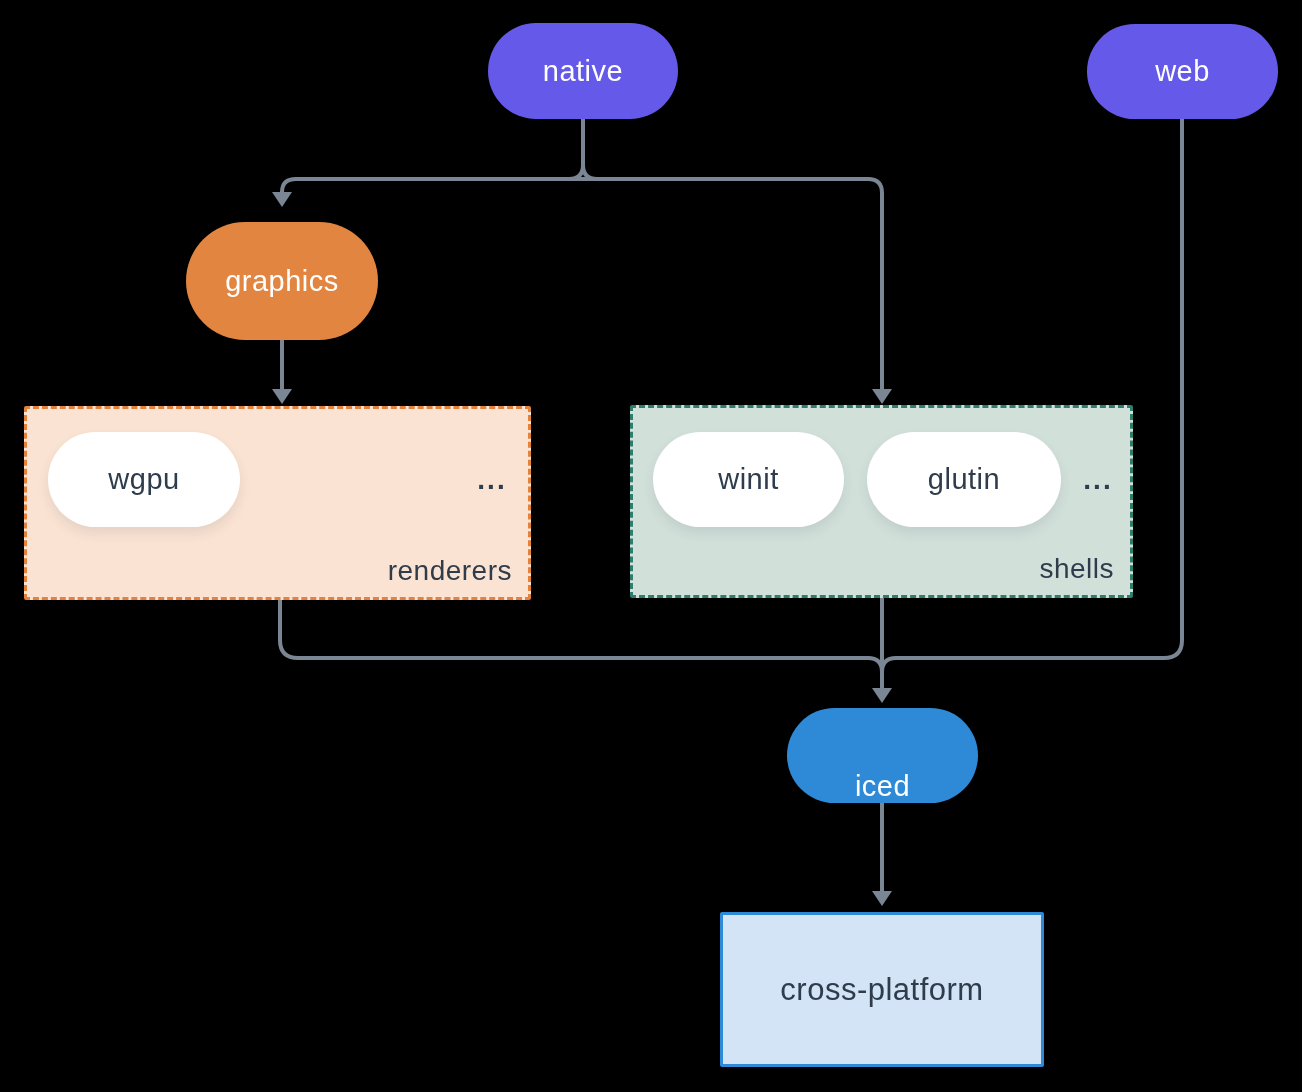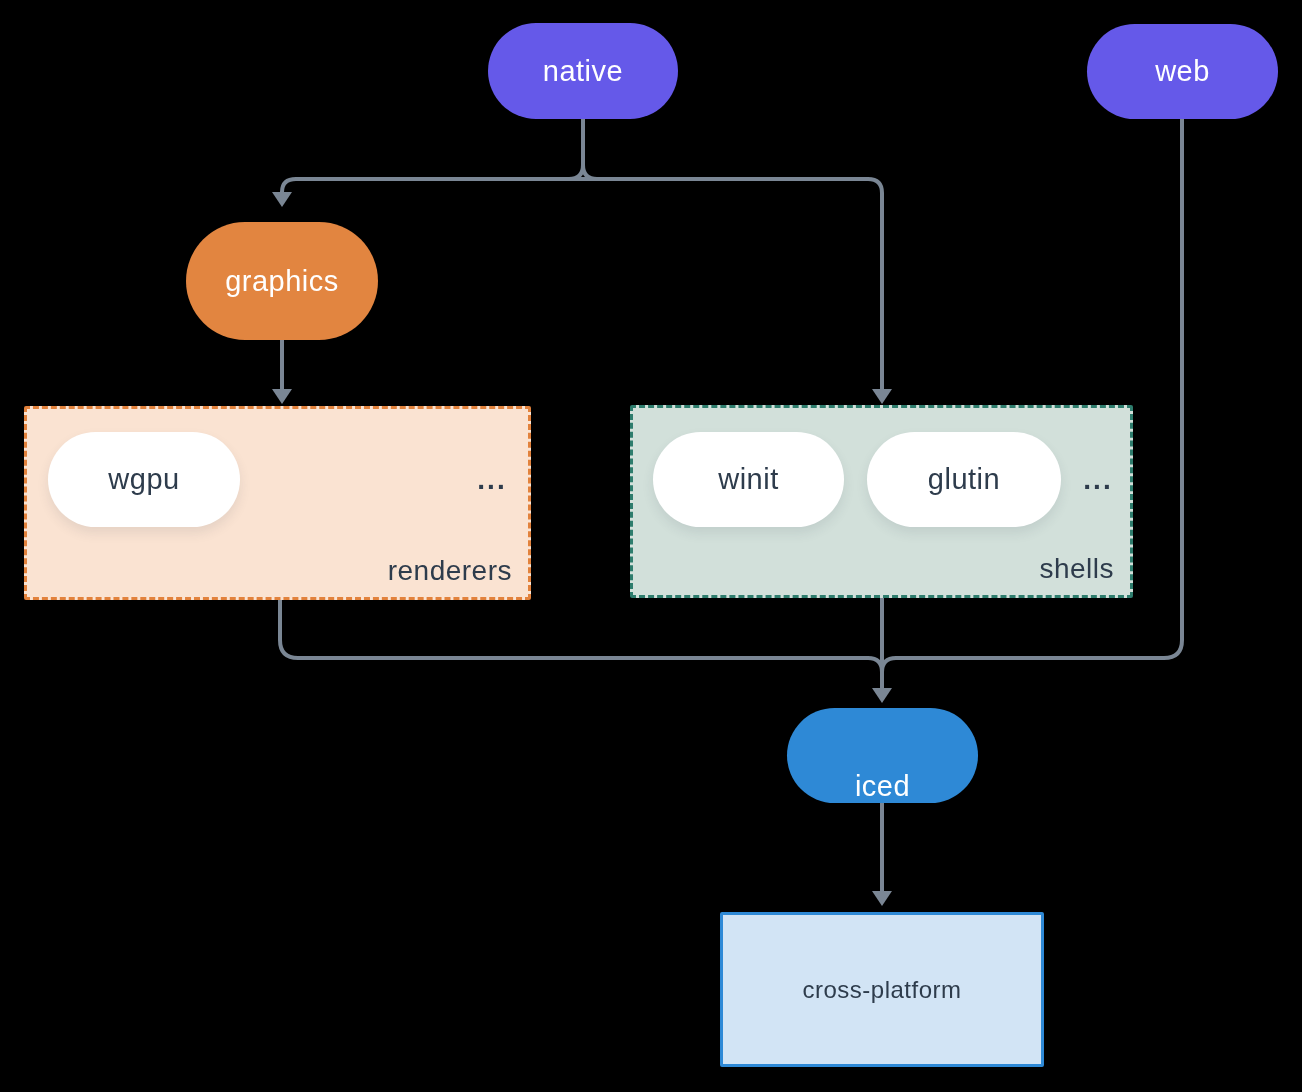--- a/index.html
+++ b/index.html
@@ -69,21 +69,21 @@
   }
 
   .app-box{
     position:absolute;
     box-sizing:border-box;
     background:var(--app-bg);
     border:3px solid var(--app-border);
     border-radius:2px;
     display:flex;flex-direction:row;align-items:center;justify-content:center;
     color:var(--ink);
-    font-size:24px;line-height:46px;letter-spacing:.5px;
+    font-size:31px;line-height:46px;letter-spacing:.5px;
     text-align:right;
   }
 </style>
 </head>
 <body>
 
 <div class="canvas">
 
   <svg class="edges" viewBox="0 0 1302 1092" xmlns="http://www.w3.org/2000/svg">
 

